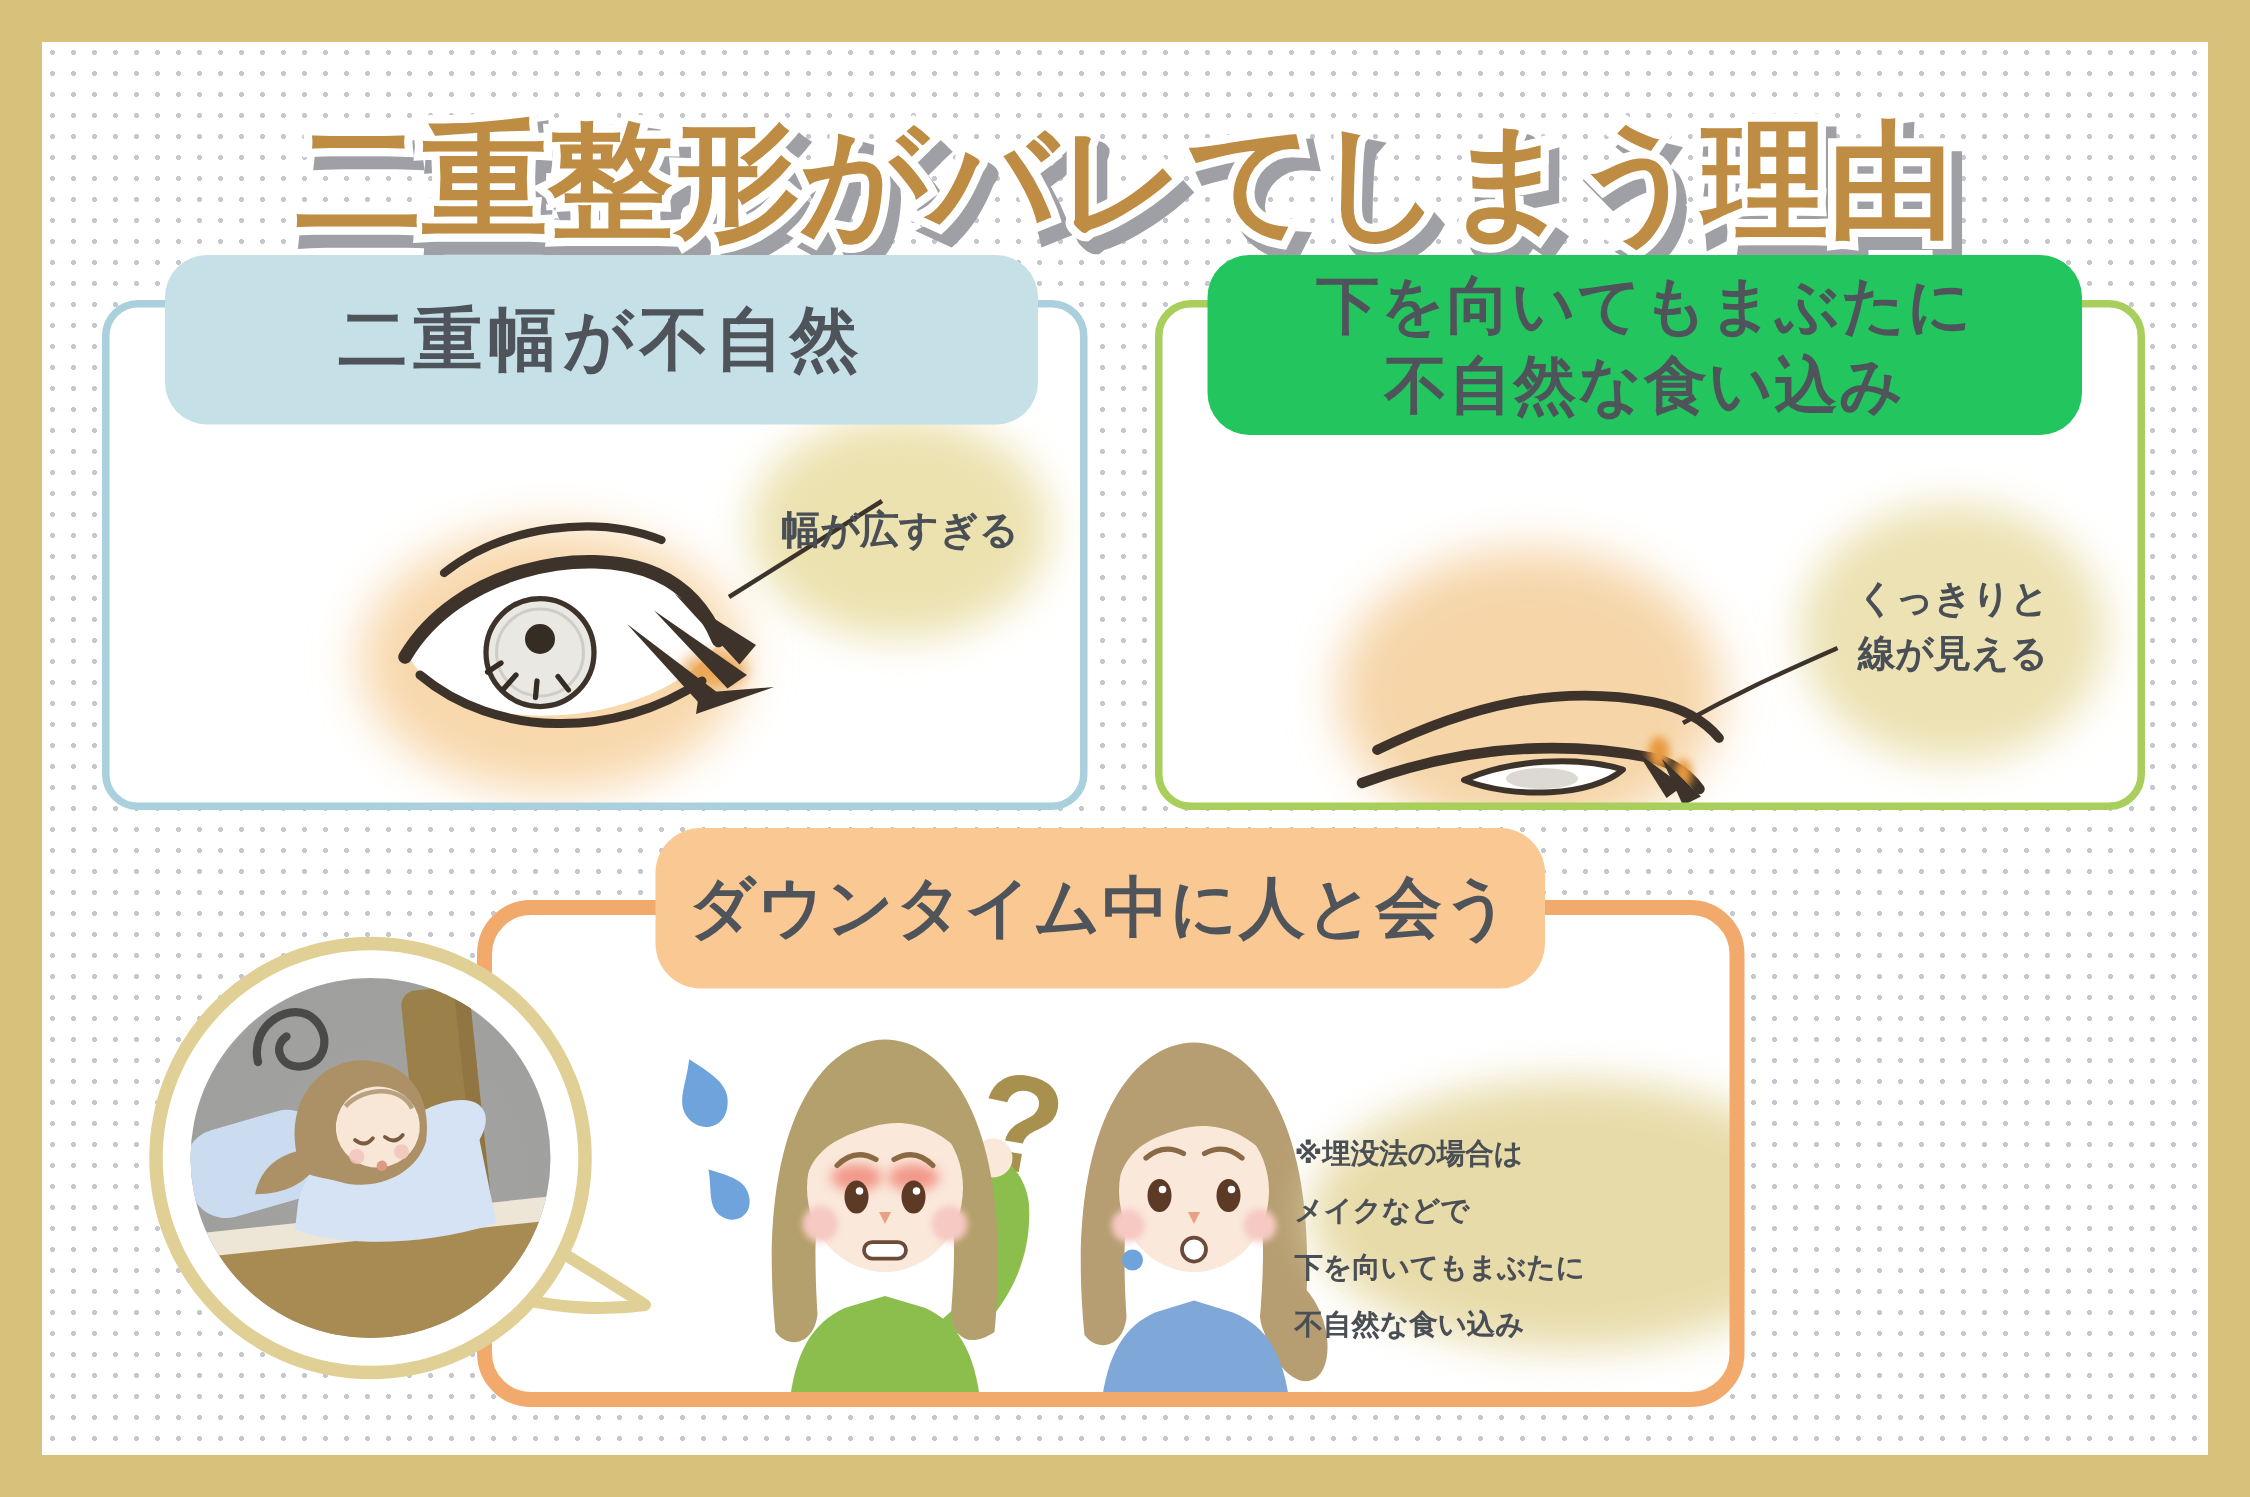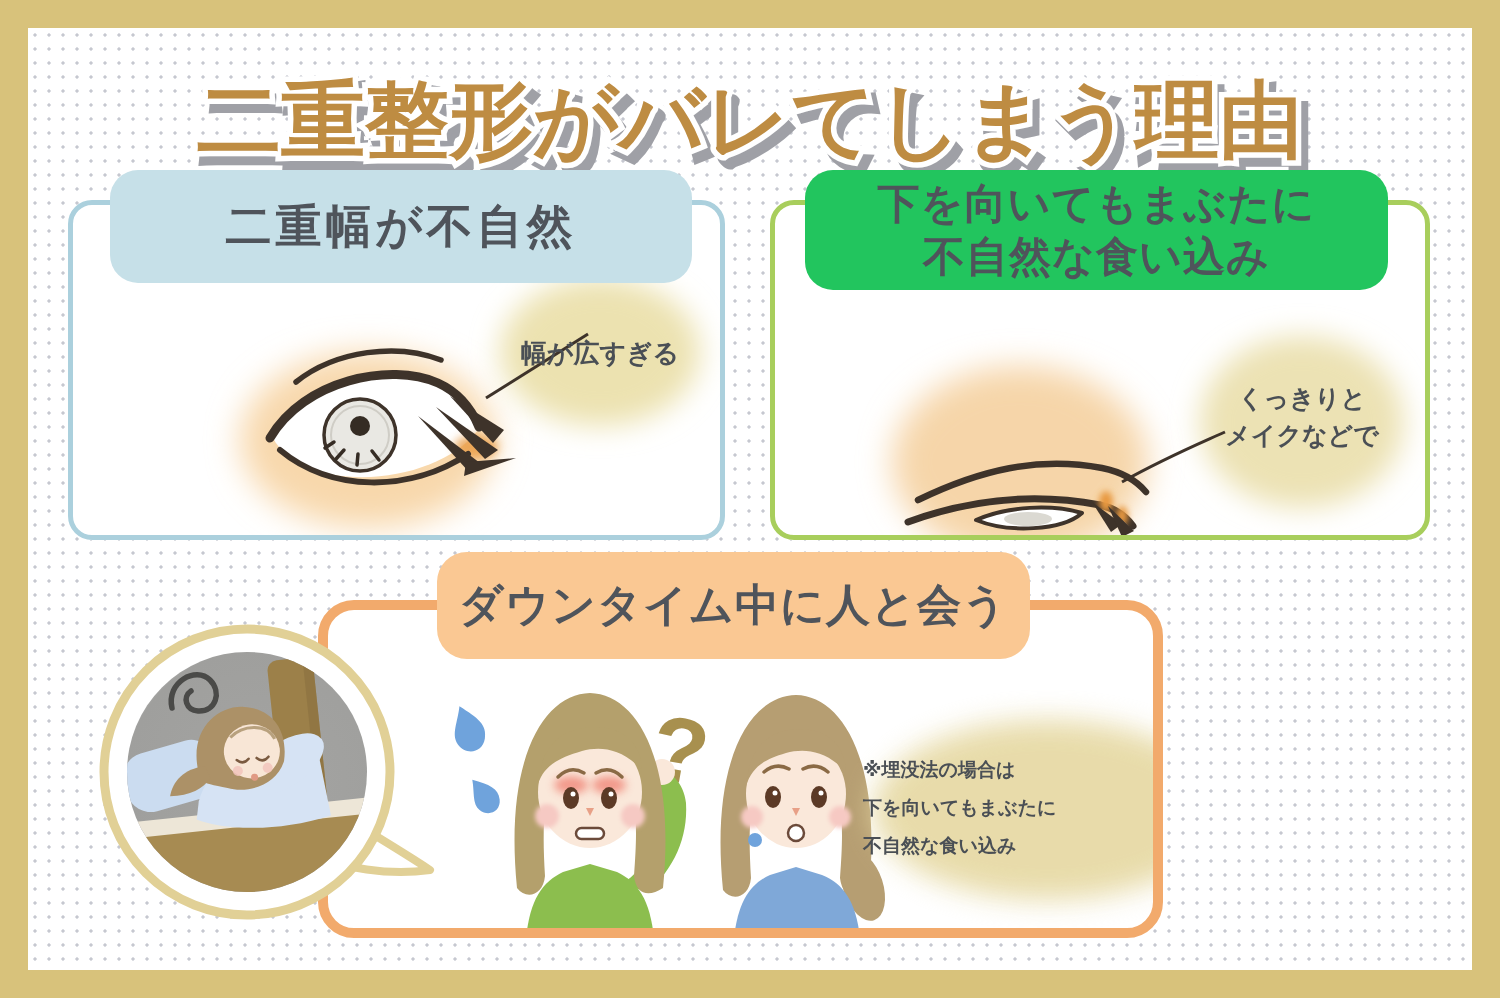--- a/index.html
+++ b/index.html
@@ -134,21 +134,21 @@
         <ellipse cx="352" cy="316" rx="6" ry="10"></ellipse>
       </g>
       <g fill="#3E332A">
         <path d="M322,302 L352,324 L341,332 Z"></path>
         <path d="M338,306 L364,331 L352,337 Z"></path>
       </g>
       <path d="M352,282 C395,258 424,246 455,232" stroke="#3E332A" stroke-width="3" fill="none"></path>
     </svg>
     <div class="annot annot-right">
       <div>くっきりと</div>
-      <div>メイクなどで</div>
+      <div>線が見える</div>
     </div>
   </section>
 
   <section class="card card-bottom">
     <svg class="card-art" viewBox="0 0 845 338">
       <defs>
         <filter id="b4w" x="-80%" y="-80%" width="260%" height="260%">
             <feGaussianBlur stdDeviation="4"></feGaussianBlur>
           </filter>
         <filter id="b2w" x="-80%" y="-80%" width="260%" height="260%">
@@ -200,20 +200,21 @@
         <circle cx="315" cy="216" r="12" fill="#F6C9C3" filter="url(#b2w)"></circle>
         <path d="M268,208 L276,208 L272,216 Z" fill="#E8A087"></path>
         <rect x="258" y="228" width="28" height="11" rx="5.5" fill="#ffffff" stroke="#6B4A3A" stroke-width="2.5"></rect>
         <path d="M208,338 C212,300 224,282 245,272 L272,264 L299,272 C320,282 332,300 336,338 Z" fill="#8CBE4E"></path>
       </g>
     </svg>
 
     <div class="note-blob"></div>
     <div class="note">
       <div>※埋没法の場合は</div>
+      <div>メイクなどで</div>
       <div>下を向いてもまぶたに</div>
       <div>不自然な食い込み</div>
     </div>
   </section>
 
   <div class="card-frame frame-left"></div>
   <div class="card-frame frame-right"></div>
   <div class="card-frame frame-bottom"></div>
 
   <div class="header header-blue">二重幅が不自然</div>

